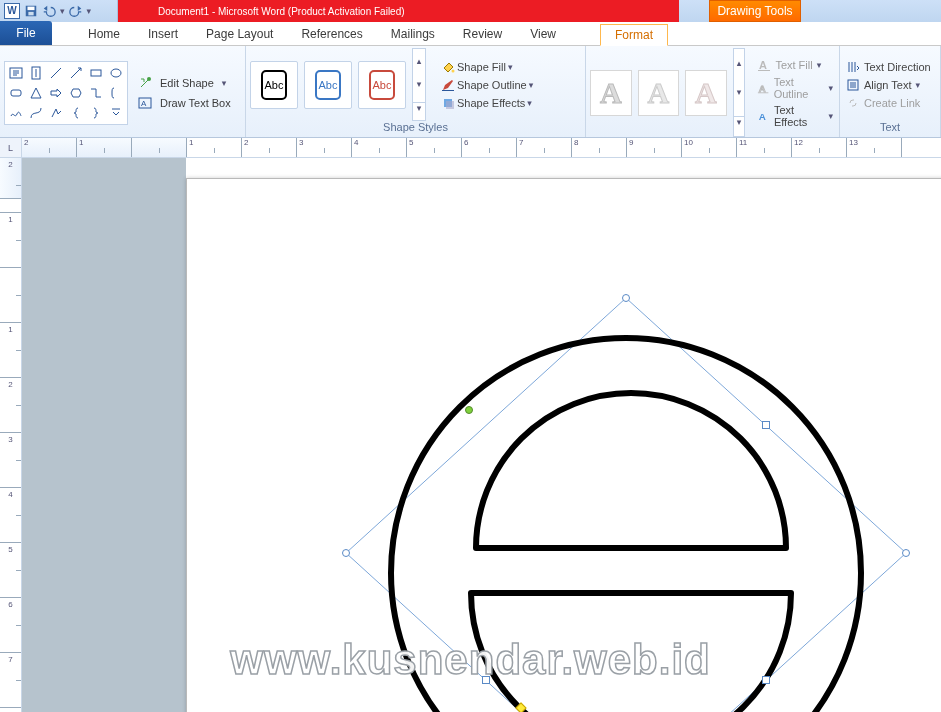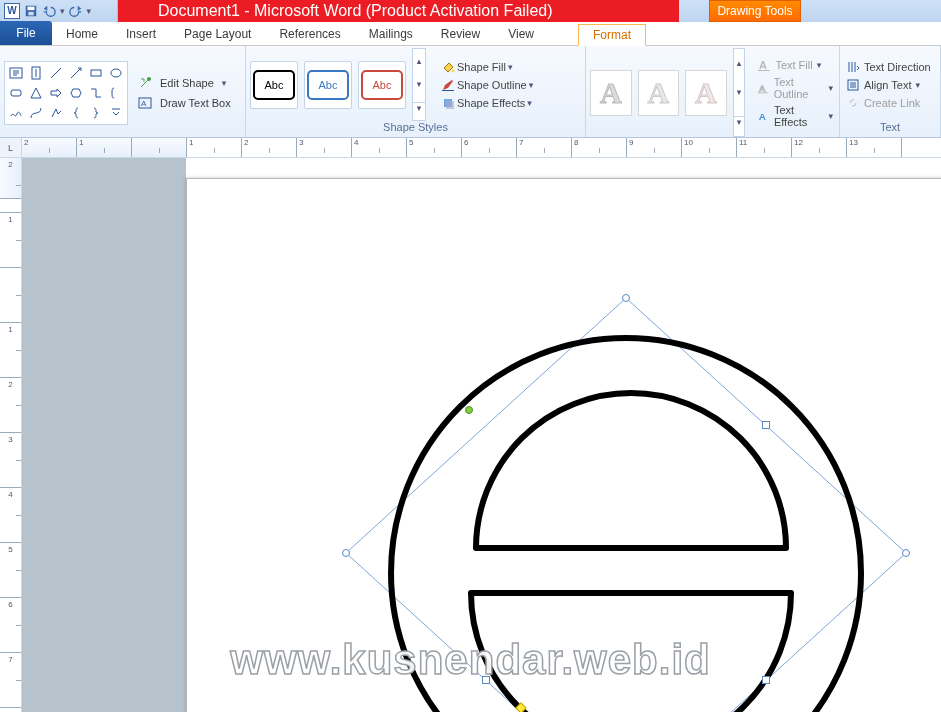--- a/index.html
+++ b/index.html
@@ -3,48 +3,48 @@
 <meta charset="utf-8">
 <style>
 * { box-sizing: border-box; margin: 0; padding: 0; font-family: "Segoe UI", Tahoma, sans-serif; }
 body { width: 941px; height: 712px; overflow: hidden; background: #fff; font-size: 11px; color: #444; position: relative; }
 
 
 .titlebar { height: 22px; display: flex; align-items: stretch; }
 .qat { width: 118px; background: linear-gradient(#cde0f7, #bfd6f0); display: flex; align-items: center; padding: 0 4px; gap: 4px; border-right: 1px solid #a9c2df; }
 .qat .appicon { width: 16px; height: 16px; border: 1px solid #3a69a8; background: #fff; font-size: 10px; text-align: center; line-height: 14px; color: #2b579a; font-weight: bold; }
 .qat svg { width: 14px; height: 14px; }
-.title-red { flex: 1; background: #ec1c24; color: #fff; display: flex; align-items: center; padding-left: 40px; font-size: 16px; }
+.title-red { flex: 1; background: #ec1c24; color: #fff; display: flex; align-items: center; padding-left: 40px; font-size: 10px; }
 .title-gap { width: 30px; background: linear-gradient(#cde0f7, #bfd6f0); }
 .title-orange { width: 92px; background: linear-gradient(#ff8a00, #ff6a00); color: #fff; display: flex; align-items: center; justify-content: center; font-size: 12px; border: 1px solid #e05f00; }
 .title-tail { flex: 0 0 140px; background: linear-gradient(#cde0f7, #bfd6f0); }
 
 
 .tabs { height: 24px; background: #fff; display: flex; align-items: flex-end; border-bottom: 1px solid #c9c9c9; }
-.filetab { width: 52px; height: 24px; background: linear-gradient(#2b67b5, #1c4f96); color: #fff; display: flex; align-items: center; justify-content: center; font-size: 12px; border-top-right-radius: 3px; margin-right: 0; }
+.filetab { width: 52px; height: 24px; background: linear-gradient(#2b67b5, #1c4f96); color: #fff; display: flex; align-items: center; justify-content: center; font-size: 12px; border-top-right-radius: 3px; margin-right: 22px; }
 .tab { padding: 0 14px; height: 22px; display: flex; align-items: center; font-size: 12px; color: #3b3b3b; cursor: pointer; }
 .tab.active { border: 1px solid #ffb84d; border-bottom: 1px solid #fff; background: #fff; color: #d56f00; margin-bottom: -1px; }
 
 
 .ribbon { height: 92px; background: linear-gradient(#f6faff, #e7f0fb); border-bottom: 1px solid #b6c7dd; display: flex; }
 .group { border-right: 1px solid #c9d7e8; display: flex; flex-direction: column; padding: 2px 4px 0 4px; }
 .group-body { flex: 1; display: flex; align-items: center; gap: 6px; }
 .group-label { height: 16px; text-align: center; font-size: 11px; color: #5a7093; }
 
 
 .shapegrid { display: grid; grid-template-columns: repeat(6, 18px); grid-auto-rows: 18px; gap: 2px; padding: 2px; border: 1px solid #c3d3e8; background: #fff; }
 .shapegrid .cell { width: 18px; height: 18px; display: flex; align-items: center; justify-content: center; }
 .shapegrid svg { width: 14px; height: 14px; }
 .side-btns { display: flex; flex-direction: column; gap: 2px; }
 .side-btn { display: flex; align-items: center; gap: 8px; padding: 2px 4px; font-size: 11px; color: #3b3b3b; }
 .side-btn svg { width: 14px; height: 14px; }
 
 
 .stylecard { width: 48px; height: 48px; border: 1px solid #c3d3e8; background: #fff; display: flex; align-items: center; justify-content: center; border-radius: 2px; }
-.stylecard .box { width: 42px; height: 30px; border-radius: 5px; display: flex; align-items: center; justify-content: center; font-size: 11px; }
+.stylecard .box { width: 26px; height: 30px; border-radius: 5px; display: flex; align-items: center; justify-content: center; font-size: 11px; }
 .vmenu { display: flex; flex-direction: column; gap: 2px; font-size: 11px; }
 .vmenu .row { display: flex; align-items: center; gap: 2px; padding: 1px 3px; }
 .vmenu svg { width: 14px; height: 14px; }
 
 
 .wacard { width: 46px; height: 46px; border: 1px solid #d7d7d7; display: flex; align-items: center; justify-content: center; background: #fff; }
 .wacard span { font-size: 30px; font-family: Georgia, serif; font-weight: bold; }
 
 
 .textcol .row { font-size: 11px; display: flex; align-items: center; gap: 4px; padding: 1px 2px; }

